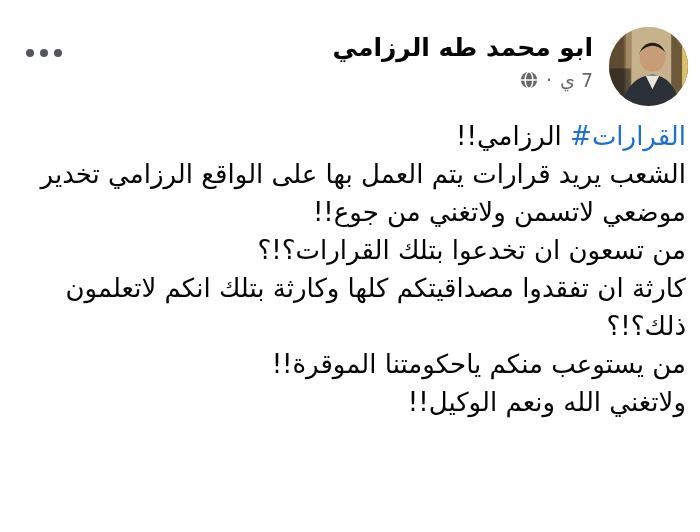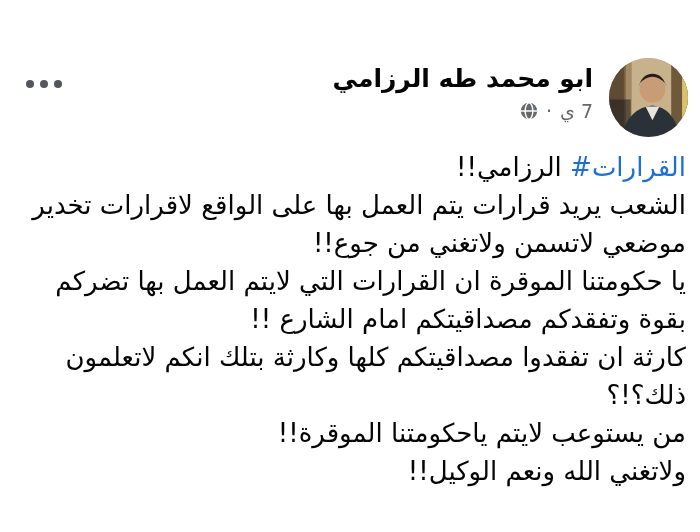--- a/index.html
+++ b/index.html
@@ -9,22 +9,21 @@
     font-family: "DejaVu Sans", "Liberation Sans", sans-serif;
   }
   .page {
     width: 700px;
     height: 532px;
     background: #ffffff;
     overflow: hidden;
     position: relative;
   }
   .post {
-    padding: 12px 10px 0 10px;
-    margin-top: 44px;
+    padding: 25px 10px 0 10px;
   }
   
   .post-header {
     display: flex;
     flex-direction: row;
     align-items: flex-start;
     gap: 16px;
     padding: 2px 2px 0 2px;
   }
   .avatar {
@@ -141,21 +140,21 @@
         <span class="ellipsis">
           <span class="dot"></span>
           <span class="dot"></span>
           <span class="dot"></span>
         </span>
       </button>
     </div>
 
     <div class="post-body">
       <p class="first-line"><span class="hashtag" dir="ltr">#القرارات</span><span> الرزامي!!</span></p>
-      <p>الشعب يريد قرارات يتم العمل بها على الواقع لاقرارات تخدير موضعي لاتسمن ولاتغني من جوع!!</p>
-      <p>يا حكومتنا الموقرة ان القرارات التي لايتم العمل بها تضركم بقوة وتفقدكم مصداقيتكم امام الشارع !!</p>
+      <p>الشعب يريد قرارات يتم العمل بها على الواقع الرزامي تخدير موضعي لاتسمن ولاتغني من جوع!!</p>
+      <p>من تسعون ان تخدعوا بتلك القرارات؟!؟</p>
       <p>كارثة ان تفقدوا مصداقيتكم كلها وكارثة بتلك انكم لاتعلمون ذلك؟!؟</p>
-      <p>من يستوعب لايتم ياحكومتنا الموقرة!!</p>
+      <p>من يستوعب منكم ياحكومتنا الموقرة!!</p>
       <p>ولاتغني الله ونعم الوكيل!!</p>
     </div>
 
   </div>
 </div>
 
 </body></html>

